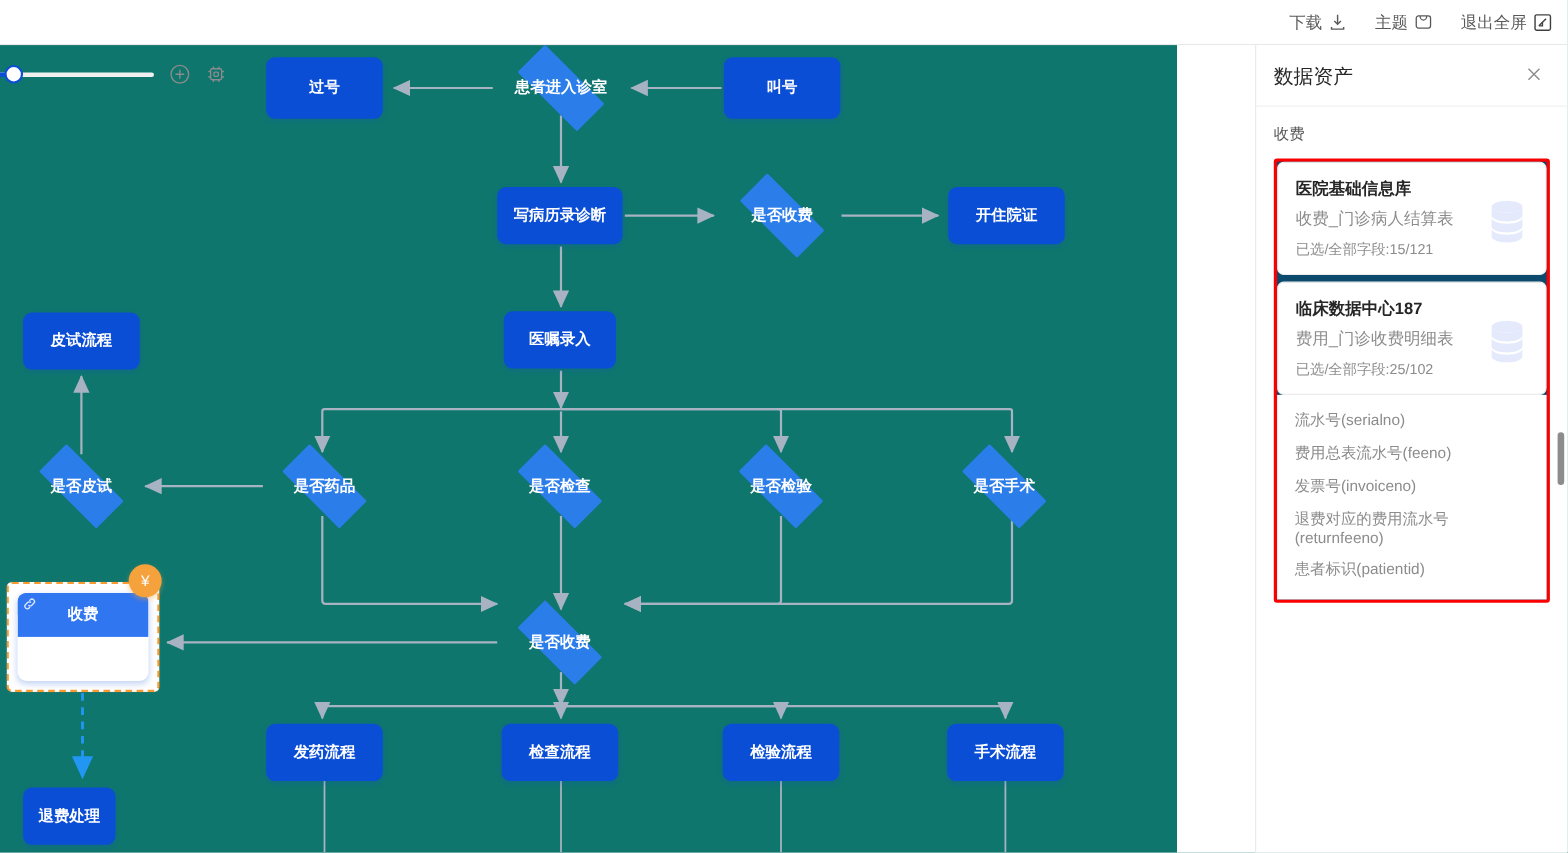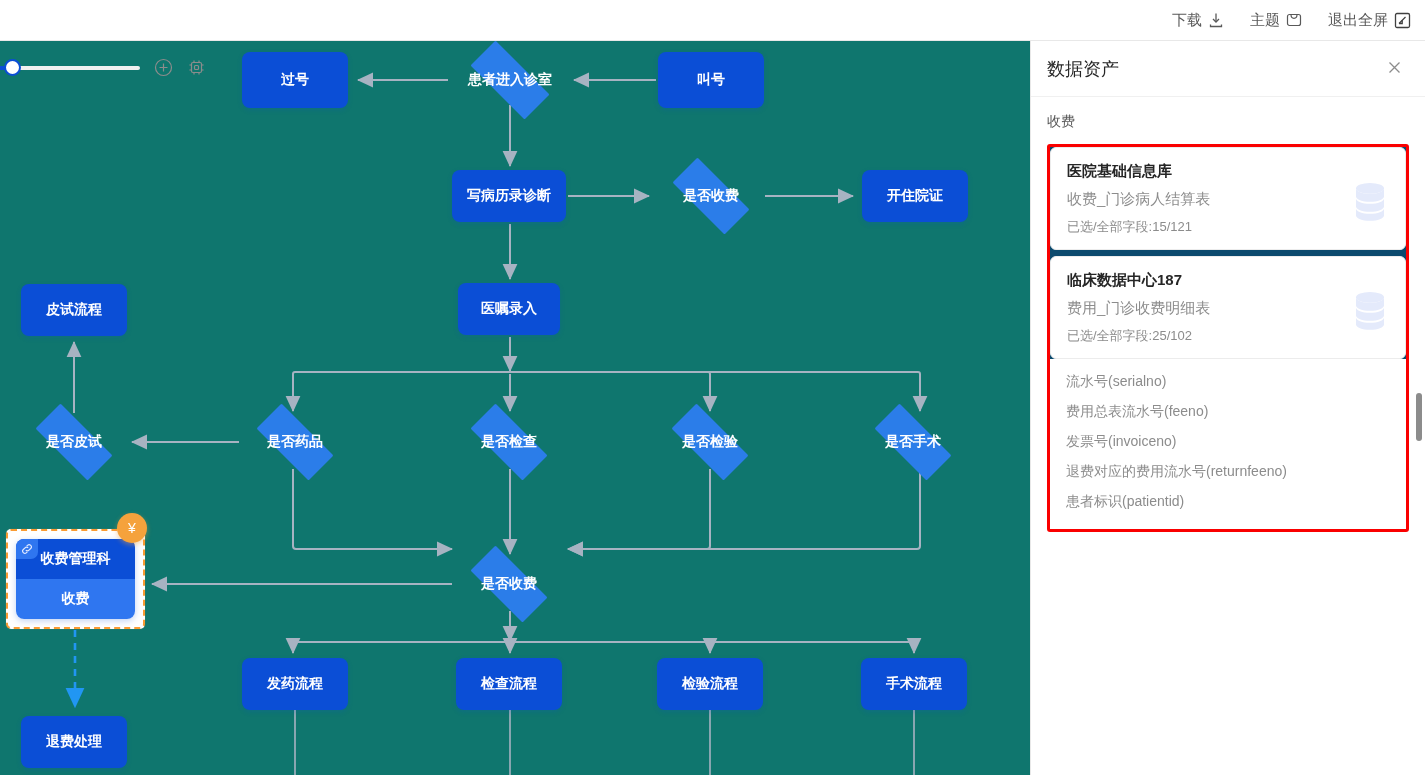--- a/index.html
+++ b/index.html
@@ -147,21 +147,21 @@
     margin-left: 14px;
     color: #8c8c8c;
     cursor: pointer;
     display: inline-flex;
   }
 
   
   #panel {
     position: absolute;
     top: 41px; right: 0;
-    width: 395px; height: 734px;
+    width: 284px; height: 734px;
     background: #ffffff;
     border-left: 1px solid #e8e8e8;
   }
   #panel-head {
     height: 56px;
     display: flex; align-items: center; justify-content: space-between;
     padding: 0 22px 0 16px;
     border-bottom: 1px solid #f0f0f0;
   }
   #panel-title { font-size: 18px; color: #262626; }
@@ -383,34 +383,33 @@
       </div>
       <div class="node rect" style="left: 456px; top: 617px; width: 106px; height: 52px; font-family: Liberation Serif, serif;">
         <span>检查流程</span>
       </div>
       <div class="node rect" style="left: 657px; top: 617px; width: 106px; height: 52px;">
         <span>检验流程</span>
       </div>
       <div class="node rect" style="left: 861px; top: 617px; width: 106px; height: 52px;">
         <span>手术流程</span>
       </div>
-      <div class="node rect" style="left: 21px; top: 675px; width: 106px; height: 52px;">
+      <div class="node rect" style="left: 21px; top: 675px; width: 84px; height: 52px;">
         <span>退费处理</span>
       </div>
     </div>
 
   <div id="sel-wrap" style="left: 6px; top: 488px; width: 139px; height: 100px;">
     <div id="sel-node">
       <div id="sel-link">
         <svg width="12" height="12" viewBox="0 0 14 14" fill="none" stroke="#dde7ff" stroke-width="1.4">
           <path d="M5.6 8.4a2.6 2.6 0 0 0 3.7 0l2-2a2.6 2.6 0 0 0-3.7-3.7l-1 1"></path>
           <path d="M8.4 5.6a2.6 2.6 0 0 0-3.7 0l-2 2a2.6 2.6 0 0 0 3.7 3.7l1-1"></path>
         </svg>
       </div>
-      <div id="sel-top">收费管理科</div>
       <div id="sel-bot">收费</div>
     </div>
   </div>
   <div id="yen-badge" style="left: 117px; top: 472px;">¥</div>
 
 </div>
 
 <div id="panel">
   <div id="panel-head">
     <div id="panel-title">数据资产</div>

